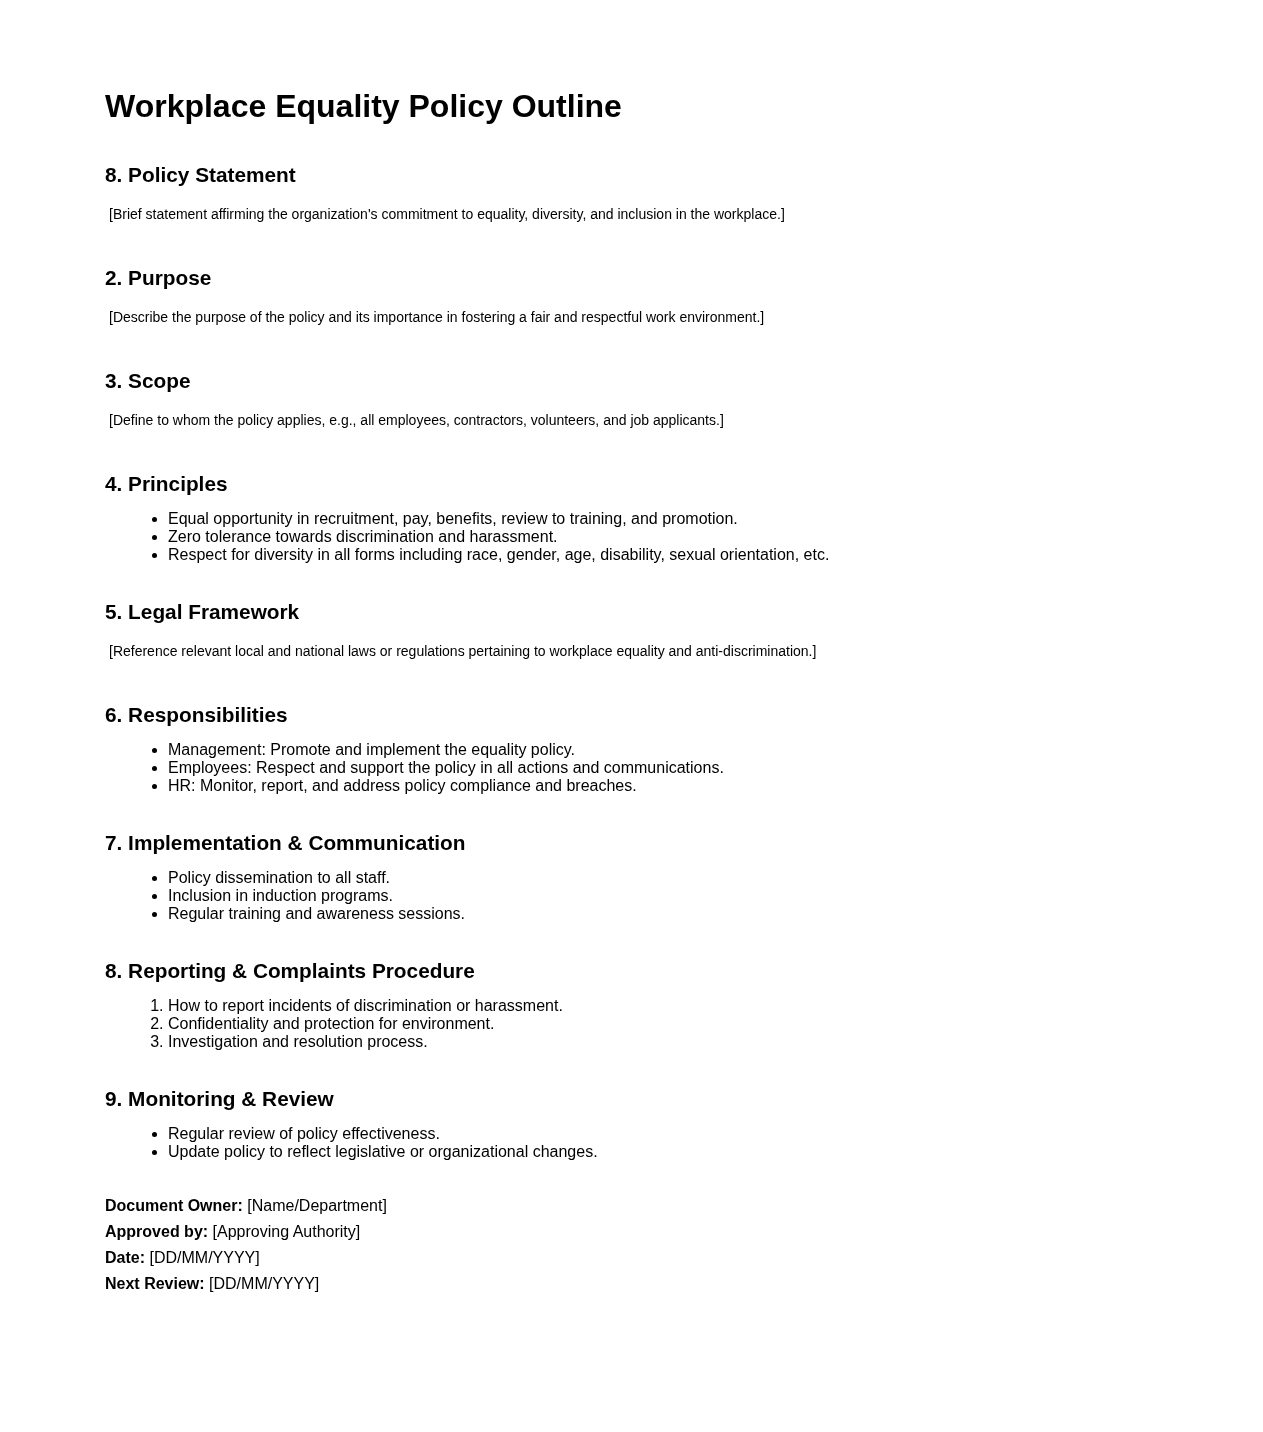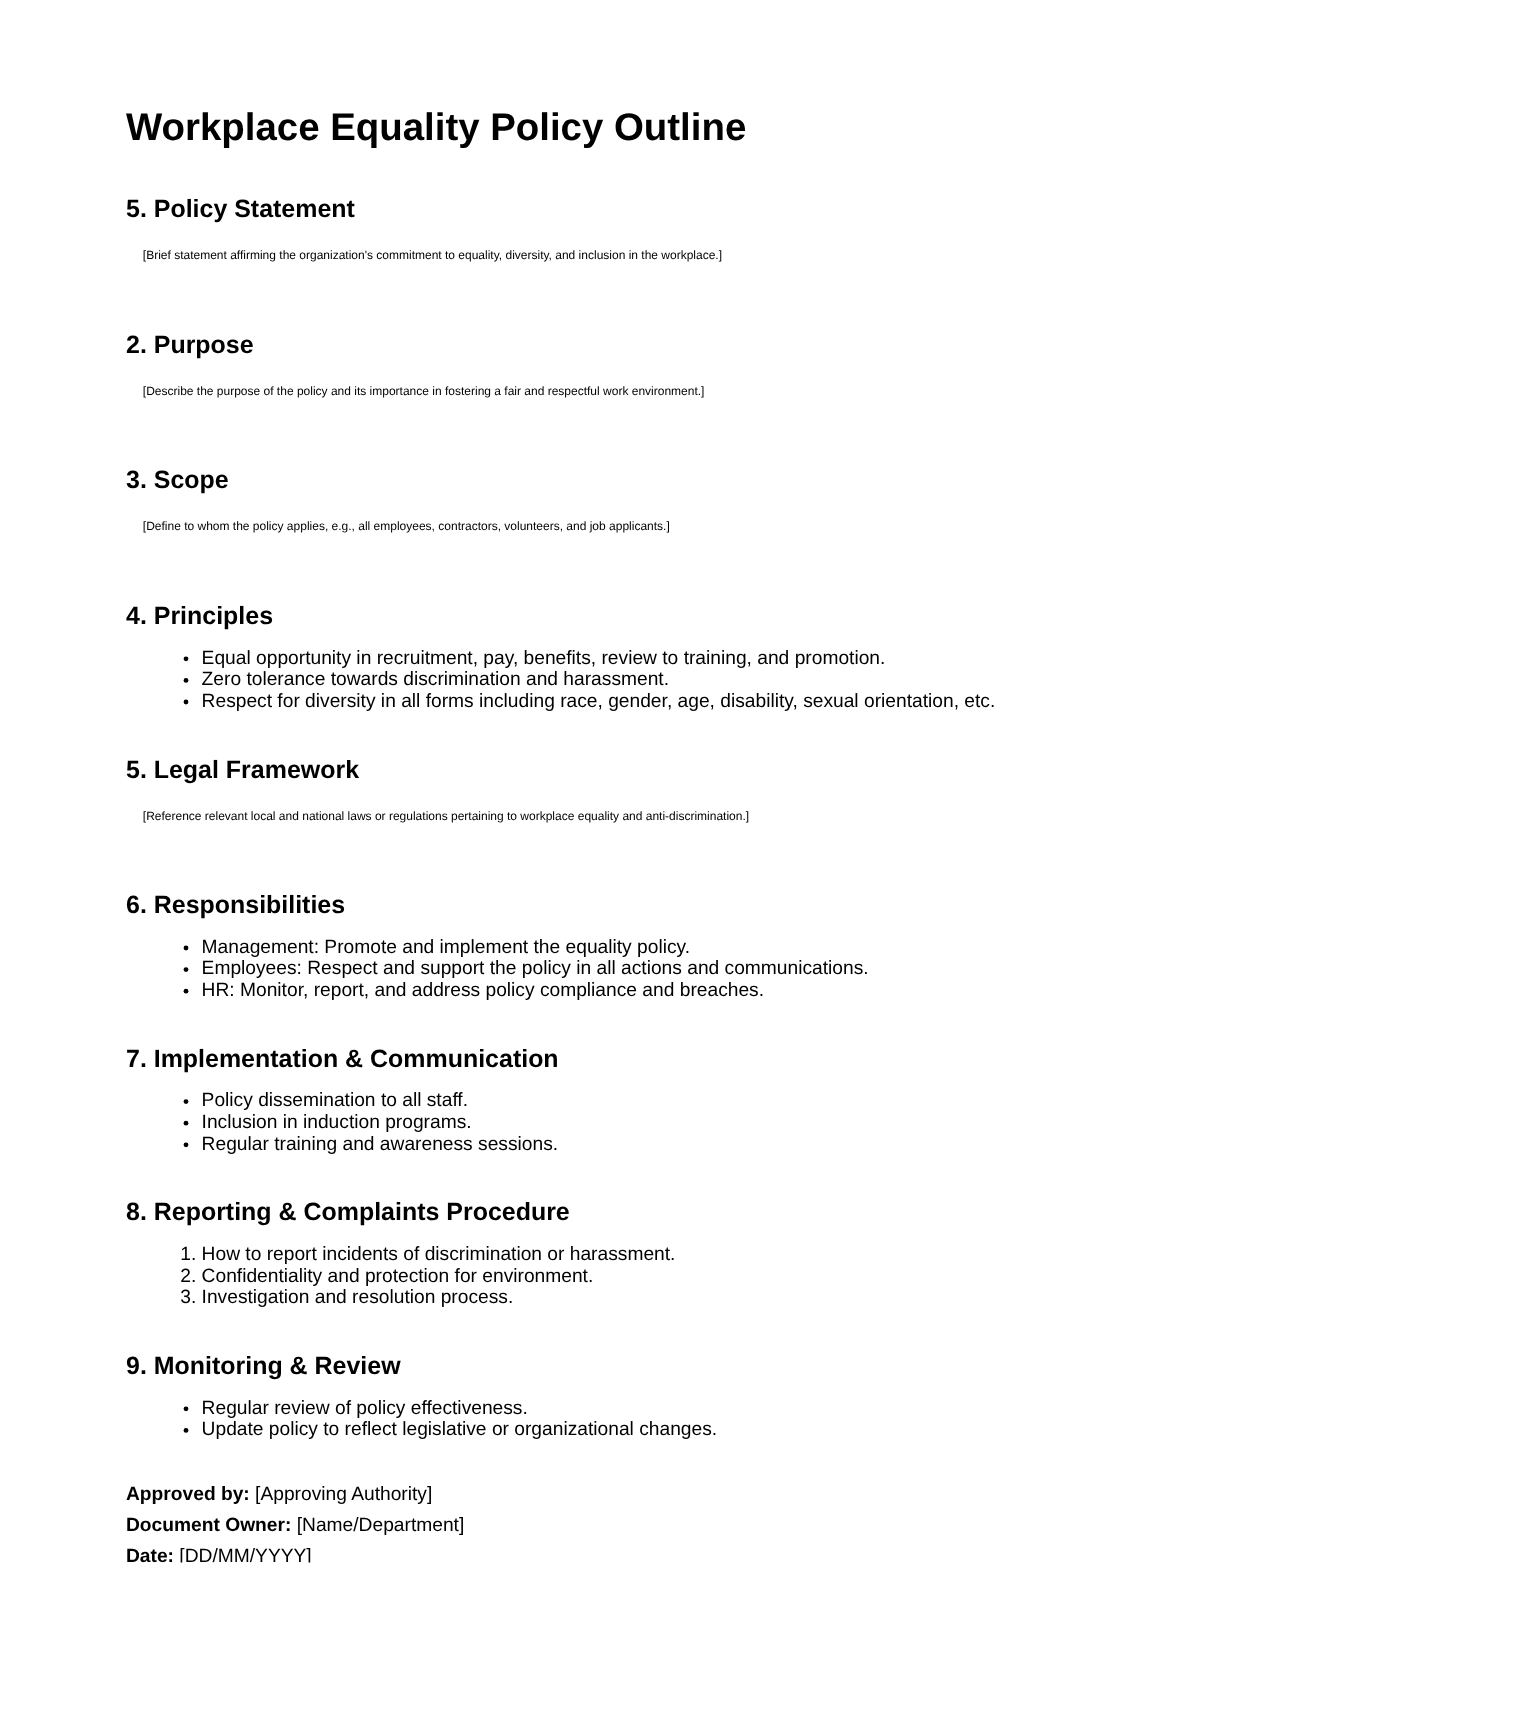--- a/index.html
+++ b/index.html
@@ -37,23 +37,23 @@
   .sec { margin: 0 0 39px 0; }
   .sec--list { margin-bottom: 36px; }
   .sec--last { margin-bottom: 0; }
   .sec h2 {
     font-size: 20.8px;
     line-height: 24px;
     font-weight: bold;
     margin: 0 0 18px 0;
   }
   .sec p.body {
-    font-size: 10px;
+    font-size: 14px;
     line-height: 18px;
-    margin: 14px;
+    margin: 4px;
   }
   .sec ul, .sec ol {
     margin: -4px 0 0 0;   
     padding: 0 0 0 63px;
   }
   .sec li {
     font-size: 16px;
     line-height: 18px;
   }
   .sec p.field {
@@ -65,21 +65,21 @@
 </style>
 </head>
 <body>
 
 <div class="viewport">
   <div class="doc">
 
     <h1 class="doc-title">Workplace Equality Policy Outline</h1>
 
     <div class="sec">
-      <h2>5. Policy Statement</h2>
+      <h2>8. Policy Statement</h2>
       <p class="body">[Brief statement affirming the organization's commitment to equality, diversity, and inclusion in the workplace.]</p>
     </div>
 
     <div class="sec">
       <h2>2. Purpose</h2>
       <p class="body">[Describe the purpose of the policy and its importance in fostering a fair and respectful work environment.]</p>
     </div>
 
     <div class="sec">
       <h2>3. Scope</h2>
@@ -129,20 +129,20 @@
 
     <div class="sec sec--list">
       <h2>9. Monitoring &amp; Review</h2>
       <ul>
         <li>Regular review of policy effectiveness.</li>
         <li>Update policy to reflect legislative or organizational changes.</li>
       </ul>
     </div>
 
     <div class="sec sec--last">
+      <p class="field"><b>Document Owner:</b> <span>[Name/Department]</span></p>
       <p class="field"><b>Approved by:</b> <span>[Approving Authority]</span></p>
-      <p class="field"><b>Document Owner:</b> <span>[Name/Department]</span></p>
       <p class="field"><b>Date:</b> <span>[DD/MM/YYYY]</span></p>
       <p class="field"><b>Next Review:</b> <span>[DD/MM/YYYY]</span></p>
     </div>
 
   </div>
 </div>
 
 </body></html>

